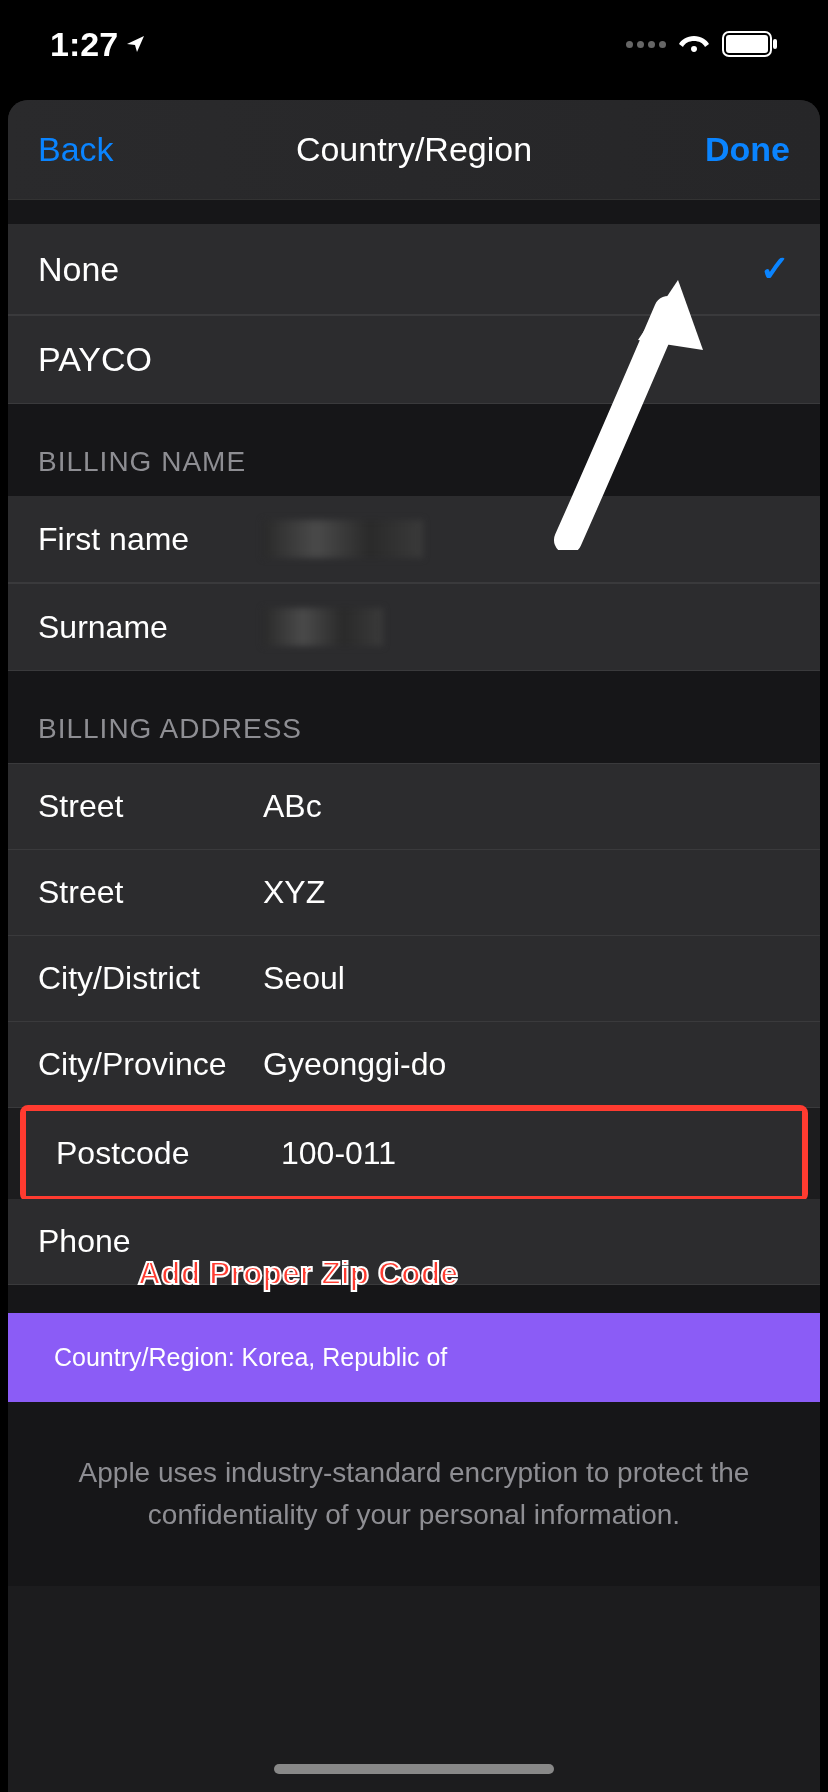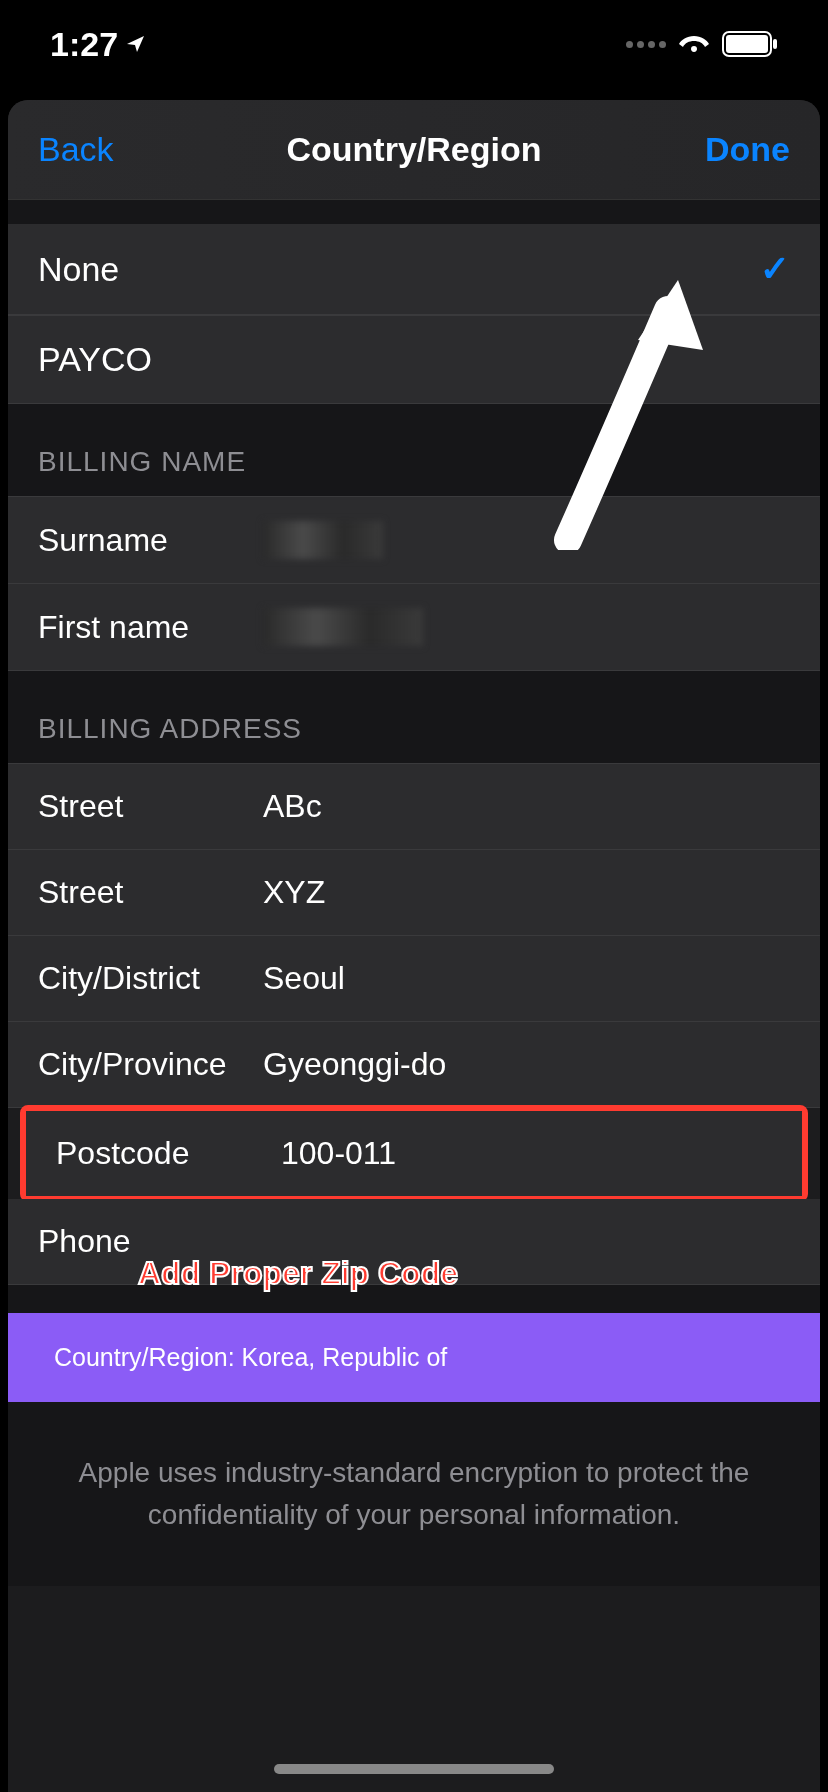--- a/index.html
+++ b/index.html
@@ -68,21 +68,21 @@
       background: linear-gradient(90deg, #2a2a2c 0%, #262628 100%);
     }
     .nav-back {
       color: #0a84ff;
       font-size: 34px;
       font-weight: 400;
     }
     .nav-title {
       color: #fff;
       font-size: 34px;
-      font-weight: 700;
+      font-weight: 400;
       position: absolute;
       left: 50%;
       transform: translateX(-50%);
     }
     .nav-done {
       color: #0a84ff;
       font-size: 34px;
       font-weight: 600;
     }
     .content {
@@ -239,27 +239,27 @@
     <div style="height:24px; background:#161618"></div>
     <div class="list-item">
       <span>None</span>
       <span class="checkmark">✓</span>
     </div>
     <div class="list-item first">
       <span>PAYCO</span>
     </div>
 
     <div class="section-header">BILLING NAME</div>
+    <div class="field-row">
+      <div class="field-label">First name</div>
+      <div class="blurred" style="width:160px"></div>
+    </div>
     <div class="field-row" style="border-top:1px solid #3a3a3c">
       <div class="field-label">Surname</div>
       <div class="blurred"></div>
-    </div>
-    <div class="field-row">
-      <div class="field-label">First name</div>
-      <div class="blurred" style="width:160px"></div>
     </div>
 
     <div class="section-header">BILLING ADDRESS</div>
     <div class="field-row" style="border-top:1px solid #3a3a3c">
       <div class="field-label">Street</div>
       <div class="field-value">ABc</div>
     </div>
     <div class="field-row">
       <div class="field-label">Street</div>
       <div class="field-value">XYZ</div>

